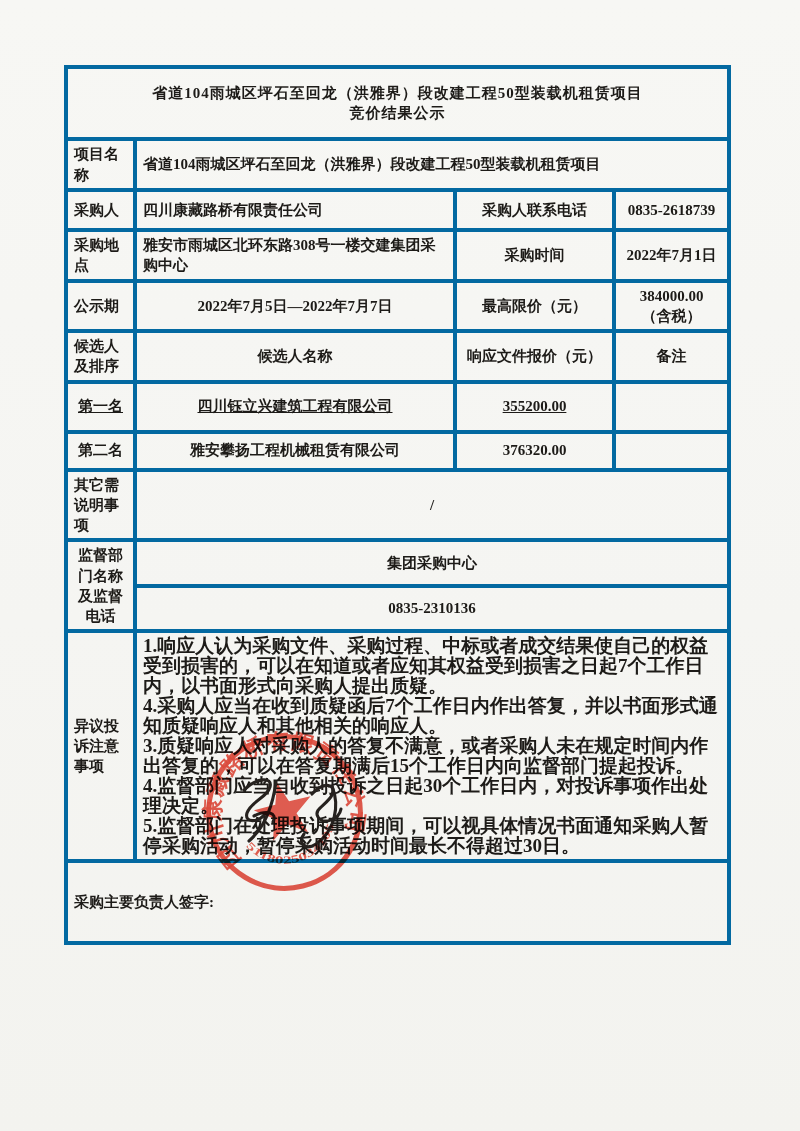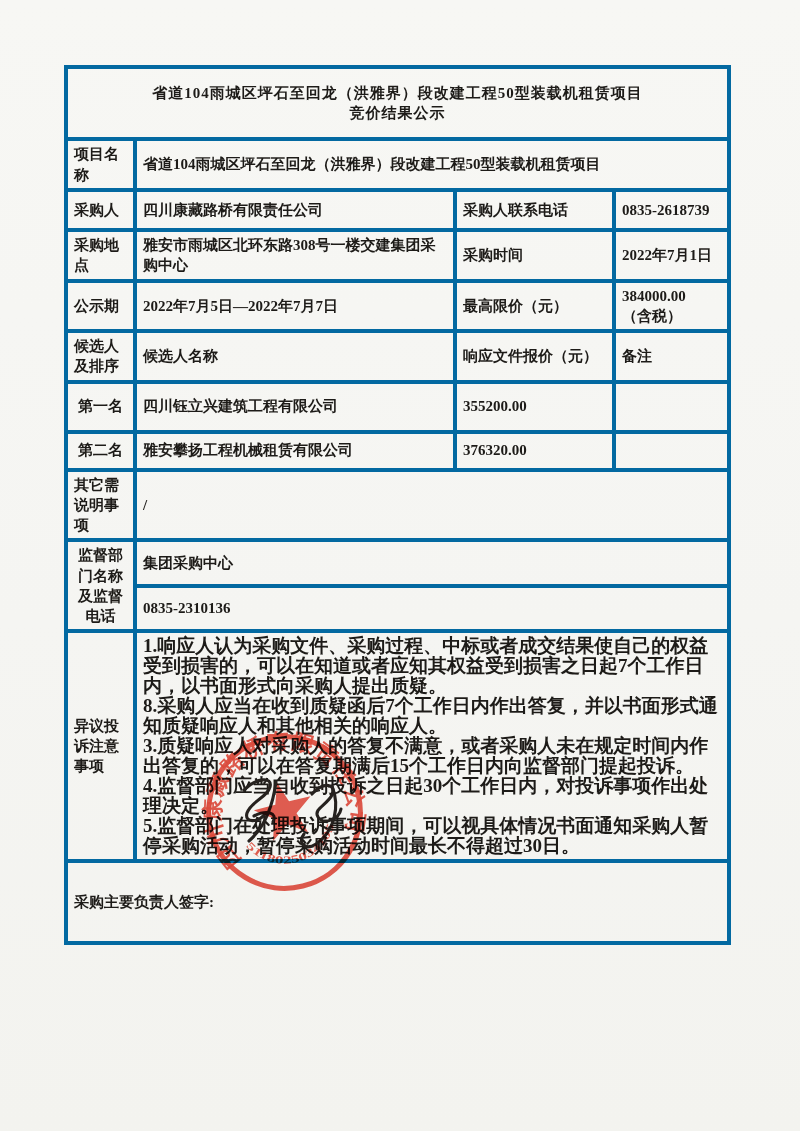--- a/index.html
+++ b/index.html
@@ -16,31 +16,31 @@
   .doc-table td{
     border:4px solid #0369a1;
     padding:3px 6px;
     vertical-align:middle;
     font-size:15px;font-weight:600;
     line-height:1.35;
   }
   col.c-a{width:69px;} col.c-b{width:320px;} col.c-c{width:159px;} col.c-d{width:115px;}
   tr.r-title{height:72px;} tr.r-project{height:51px;} tr.r-purchaser{height:40px;}
   tr.r-location{height:47px;} tr.r-period{height:38px;} tr.r-cand-head{height:47px;}
-  tr.r-cand1{height:50px;} tr.r-cand2{height:38px;} tr.r-other{height:38px;padding-left:36px;}
+  tr.r-cand1{height:50px;text-decoration:underline;} tr.r-cand2{height:38px;} tr.r-other{height:38px;padding-left:36px;}
   tr.r-sup1{height:40px;} tr.r-sup2{height:40px;} tr.r-objection{height:195px;}
   tr.r-sign{height:82px;padding-left:48px;}
   .title-cell{
     text-align:center;font-size:21px;font-weight:700;letter-spacing:1px;
     white-space:pre-line;line-height:1.75;
   }
   .lbl{text-align:left;padding-left:4px;padding-right:2px;}
   .lbl-c{text-align:center;padding-left:2px;padding-right:2px;}
   .val-l{text-align:left;}
-  .val-c{}
+  .val-c{text-align:center;}
   .multiline{white-space:pre-line;line-height:1.25;}
   .objection-cell{vertical-align:middle;padding:6px 8px;}
   .objection-cell .clause{
     font-size:19px;line-height:20px;font-weight:600;text-align:left;
   }
   .sign-cell{text-align:left;padding-left:6px;font-size:15.5px;}
   .sig-wrap{position:absolute;left:228px;top:760px;width:140px;height:98px;pointer-events:none;}
   .stamp-wrap{
     position:absolute;left:182px;top:710px;width:205px;height:205px;
     transform:rotate(-14deg);
@@ -122,21 +122,21 @@
     <td colspan="3" class="val-c">集团采购中心</td>
   </tr>
   <tr class="r-sup2">
     <td colspan="3" class="val-c">0835-2310136</td>
   </tr>
 
   <tr class="r-objection">
     <td class="lbl">异议投诉注意事项</td>
     <td colspan="3" class="objection-cell">
       <div class="clause">1.响应人认为采购文件、采购过程、中标或者成交结果使自己的权益受到损害的，可以在知道或者应知其权益受到损害之日起7个工作日内，以书面形式向采购人提出质疑。</div>
-      <div class="clause">8.采购人应当在收到质疑函后7个工作日内作出答复，并以书面形式通知质疑响应人和其他相关的响应人。</div>
+      <div class="clause">4.采购人应当在收到质疑函后7个工作日内作出答复，并以书面形式通知质疑响应人和其他相关的响应人。</div>
       <div class="clause">3.质疑响应人对采购人的答复不满意，或者采购人未在规定时间内作出答复的，可以在答复期满后15个工作日内向监督部门提起投诉。</div>
       <div class="clause">4.监督部门应当自收到投诉之日起30个工作日内，对投诉事项作出处理决定。</div>
       <div class="clause">5.监督部门在处理投诉事项期间，可以视具体情况书面通知采购人暂停采购活动，暂停采购活动时间最长不得超过30日。</div>
     </td>
   </tr>
 
   <tr class="r-sign">
     <td colspan="4" class="sign-cell">
       <span>采购主要负责人签字:</span>
     </td>

